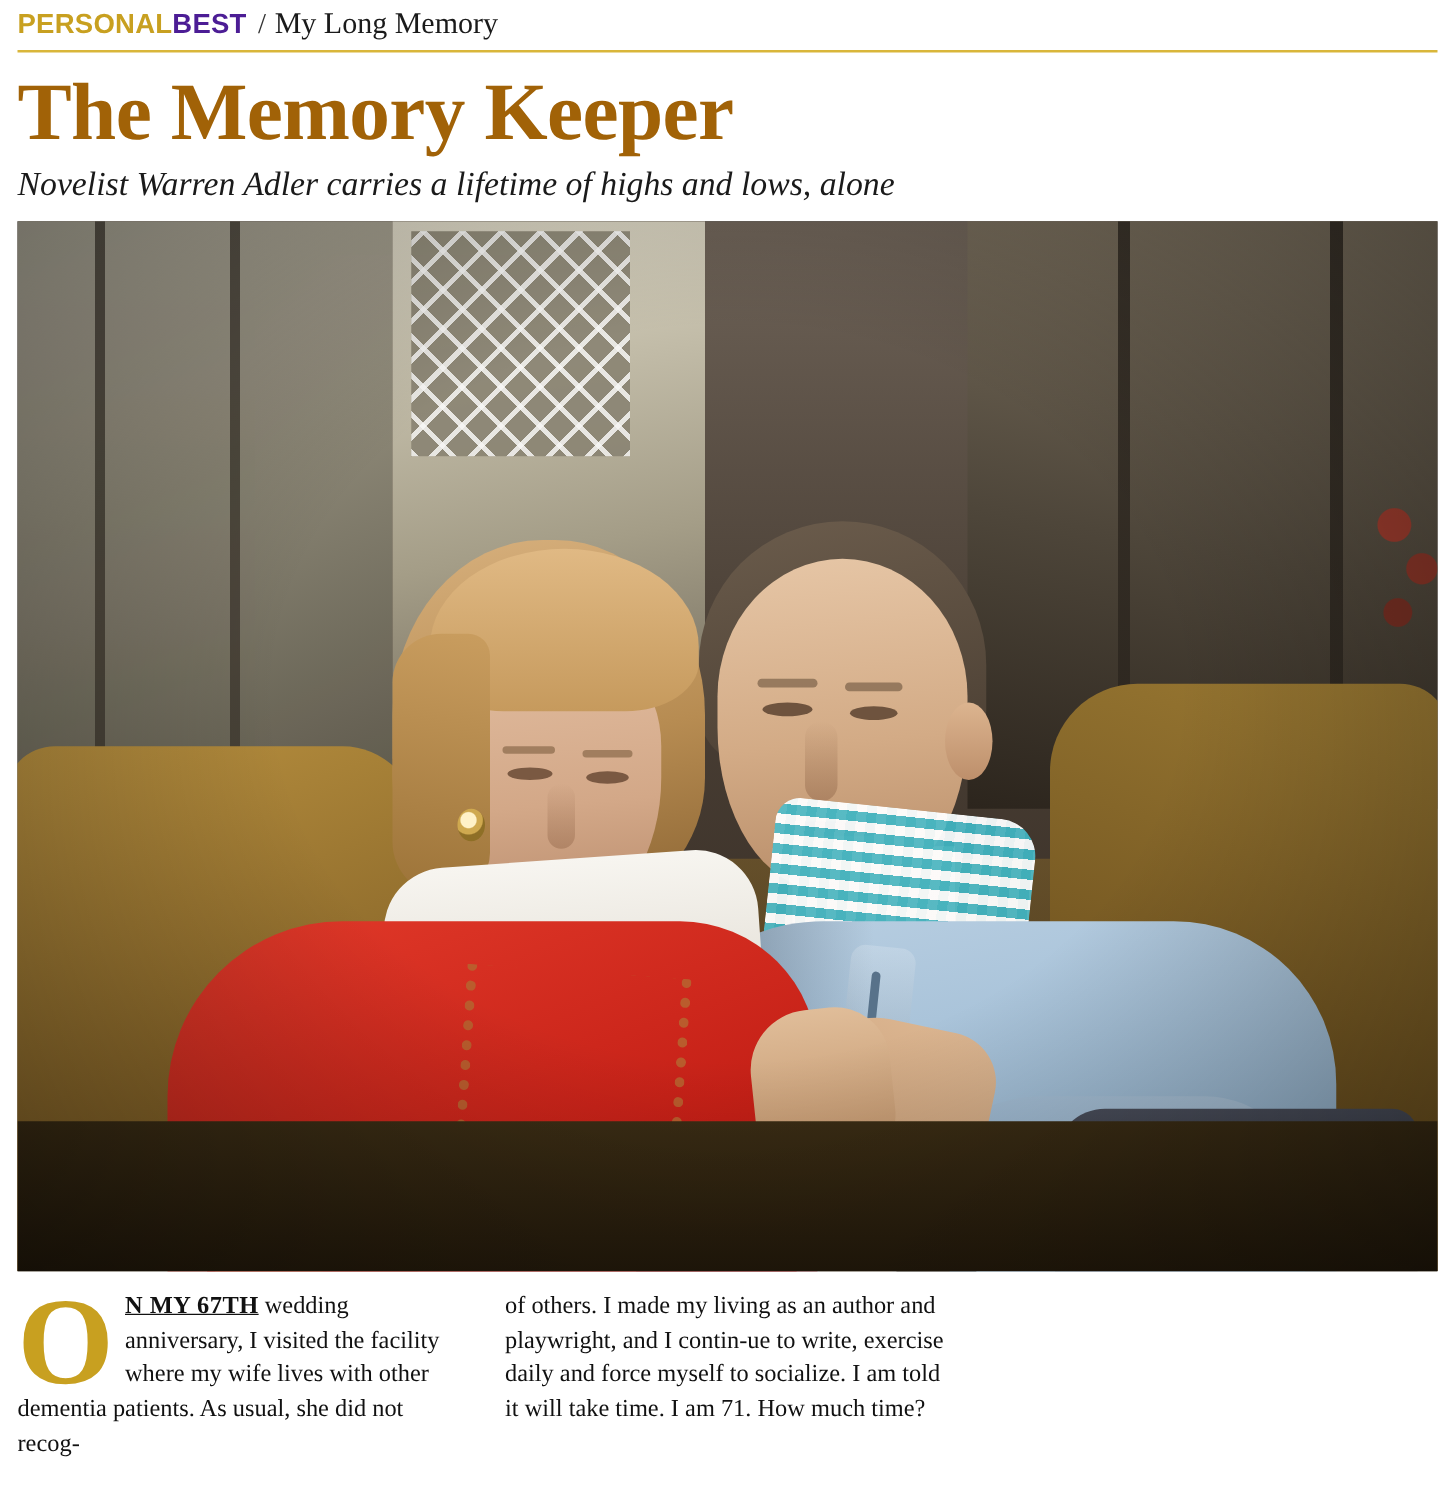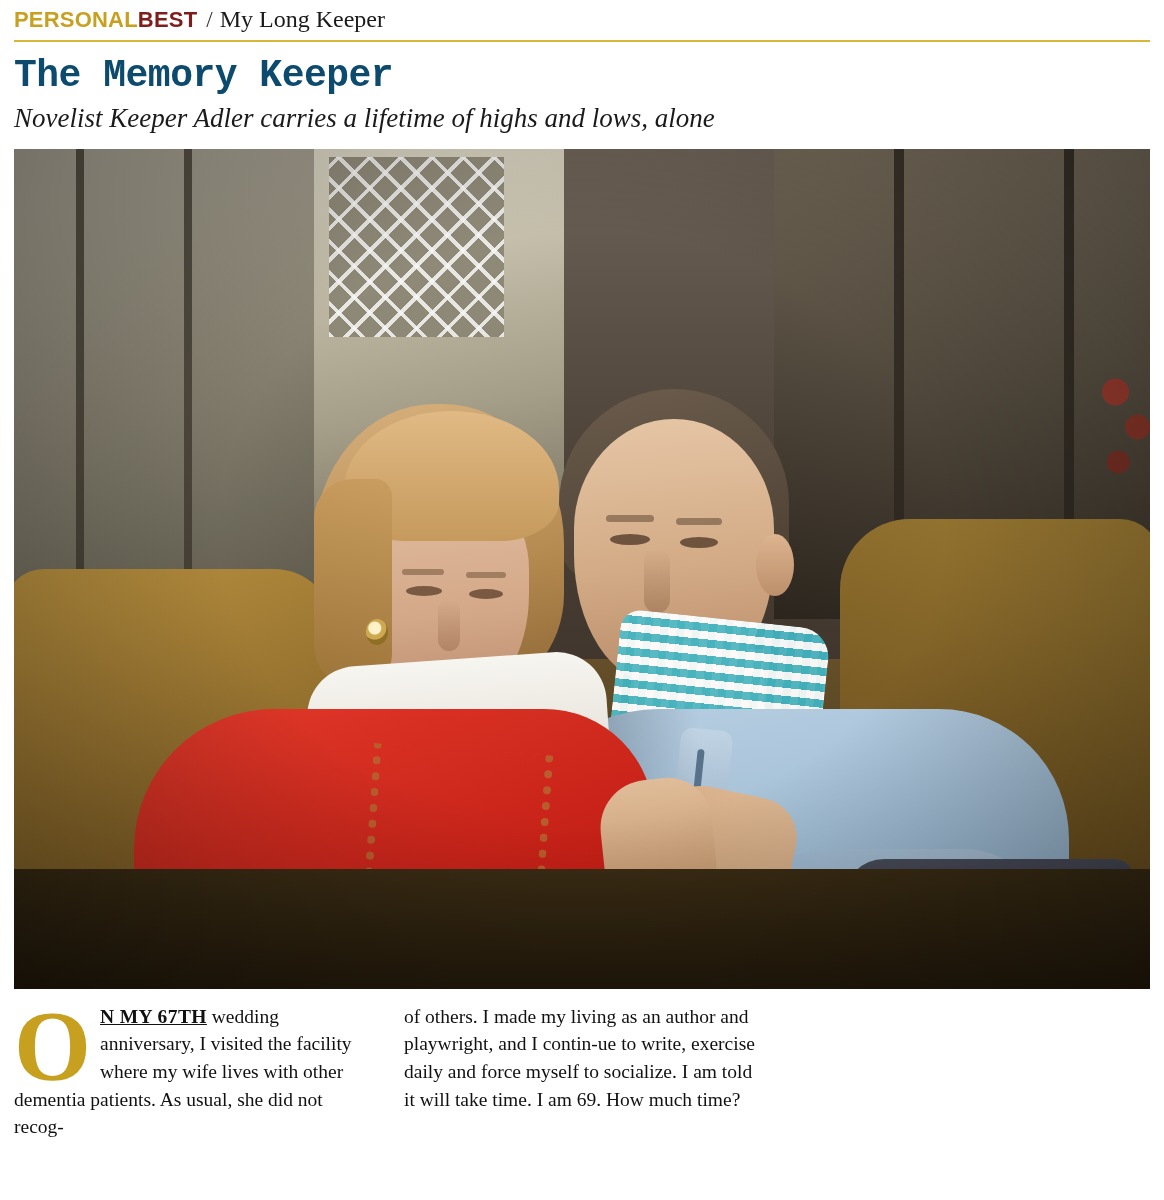--- a/index.html
+++ b/index.html
@@ -32,47 +32,47 @@
     font-size: 23px;
     line-height: 1.1;
   }
   .kicker .brand {
     font-family: "Liberation Sans", sans-serif;
     font-weight: bold;
     letter-spacing: 0.2px;
     font-size: 22px;
   }
   .kicker .brand .first { color: #c8a020; }
-  .kicker .brand .second { color: #7f1d1d; }
+  .kicker .brand .second { color: #4c1d95; }
   .kicker .slash {
     color: #333333;
     margin: 0 7px 0 9px;
     font-size: 23px;
   }
   .kicker .section {
     font-family: "Liberation Serif", serif;
     font-size: 24px;
     color: #1a1a1a;
   }
   .rule {
     height: 2px;
     background: #d9b63a;
     width: 100%;
     margin: 0 0 14px 0;
   }
 
   
   .headline {
-    font-family: Liberation Mono, monospace;
+    font-family: Liberation Serif, serif;
     font-weight: bold;
-    font-size: 38px;
+    font-size: 65px;
     line-height: 1.05;
     letter-spacing: -0.5px;
     margin: 10px 0 6px 0;
-    color: #0c4a6e;
+    color: #a16207;
   }
   .deck {
     font-family: "Liberation Serif", serif;
     font-style: italic;
     font-size: 27px;
     line-height: 1.2;
     color: #1a1a1a;
     margin: 0 0 14px 0;
   }
 
@@ -428,26 +428,26 @@
 </head>
 <body>
 
 <div class="page">
 
   <div class="kicker">
     <span class="brand">
       <span class="first">PERSONAL</span><span class="second">BEST</span>
     </span>
     <span class="slash">/</span>
-    <span class="section">My Long Keeper</span>
+    <span class="section">My Long Memory</span>
   </div>
   <div class="rule"></div>
 
   <h1 class="headline">The Memory Keeper</h1>
-  <p class="deck">Novelist Keeper Adler carries a lifetime of highs and lows, alone</p>
+  <p class="deck">Novelist Warren Adler carries a lifetime of highs and lows, alone</p>
 
   <div class="photo-wrap">
     <div class="photo">
       <div class="bg"></div>
       <div class="window-left"></div>
       <div class="window-mid"></div>
       <div class="lattice"></div>
       <div class="window-right"></div>
       <div class="foliage"></div>
 
@@ -501,17 +501,17 @@
     </div>
   </div>
 
   <div class="columns">
     <div class="col">
       <p>
         <span class="dropcap">O</span><span class="smallcaps">N MY 67TH</span><span> wedding anniversary, I visited the facility where my wife lives with other dementia patients. As usual, she did not recog-</span>
       </p>
     </div>
     <div class="col">
-      <p>of others. I made my living as an author and playwright, and I contin-ue to write, exercise daily and force myself to socialize. I am told it will take time. I am 69. How much time?</p>
+      <p>of others. I made my living as an author and playwright, and I contin-ue to write, exercise daily and force myself to socialize. I am told it will take time. I am 71. How much time?</p>
     </div>
   </div>
 
 </div>
 
 </body></html>

